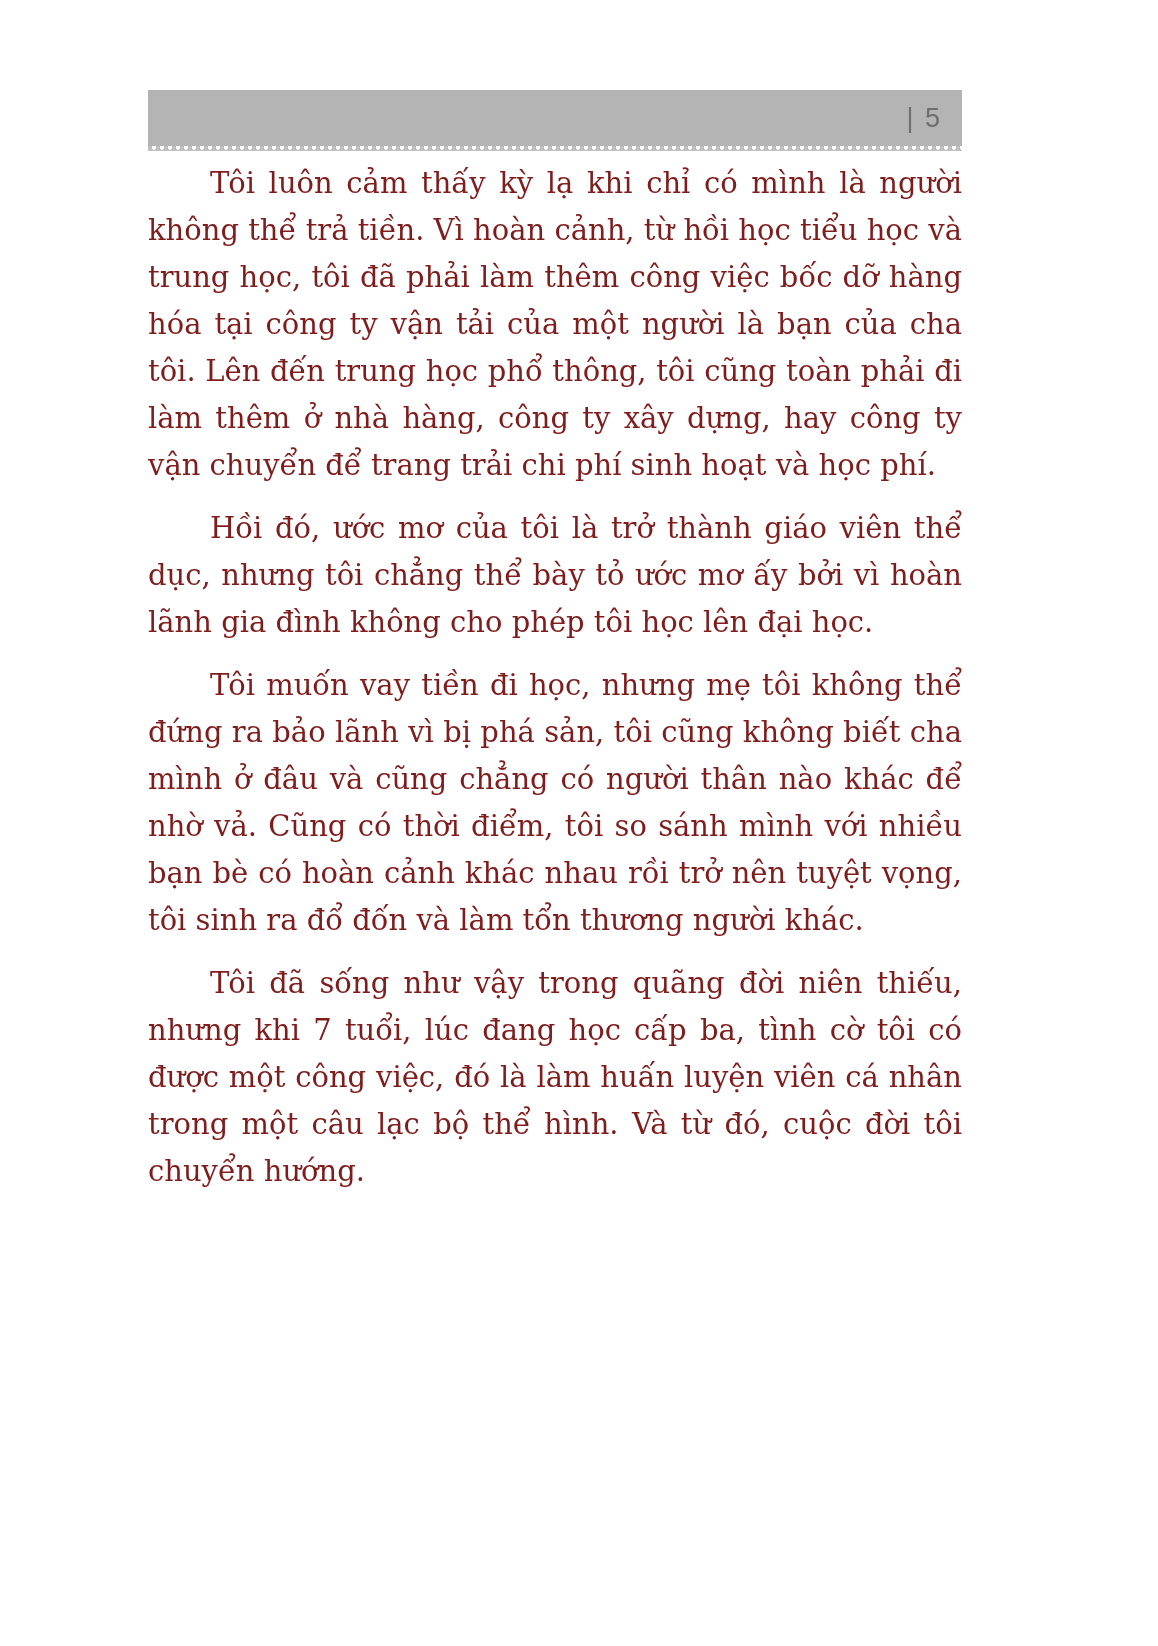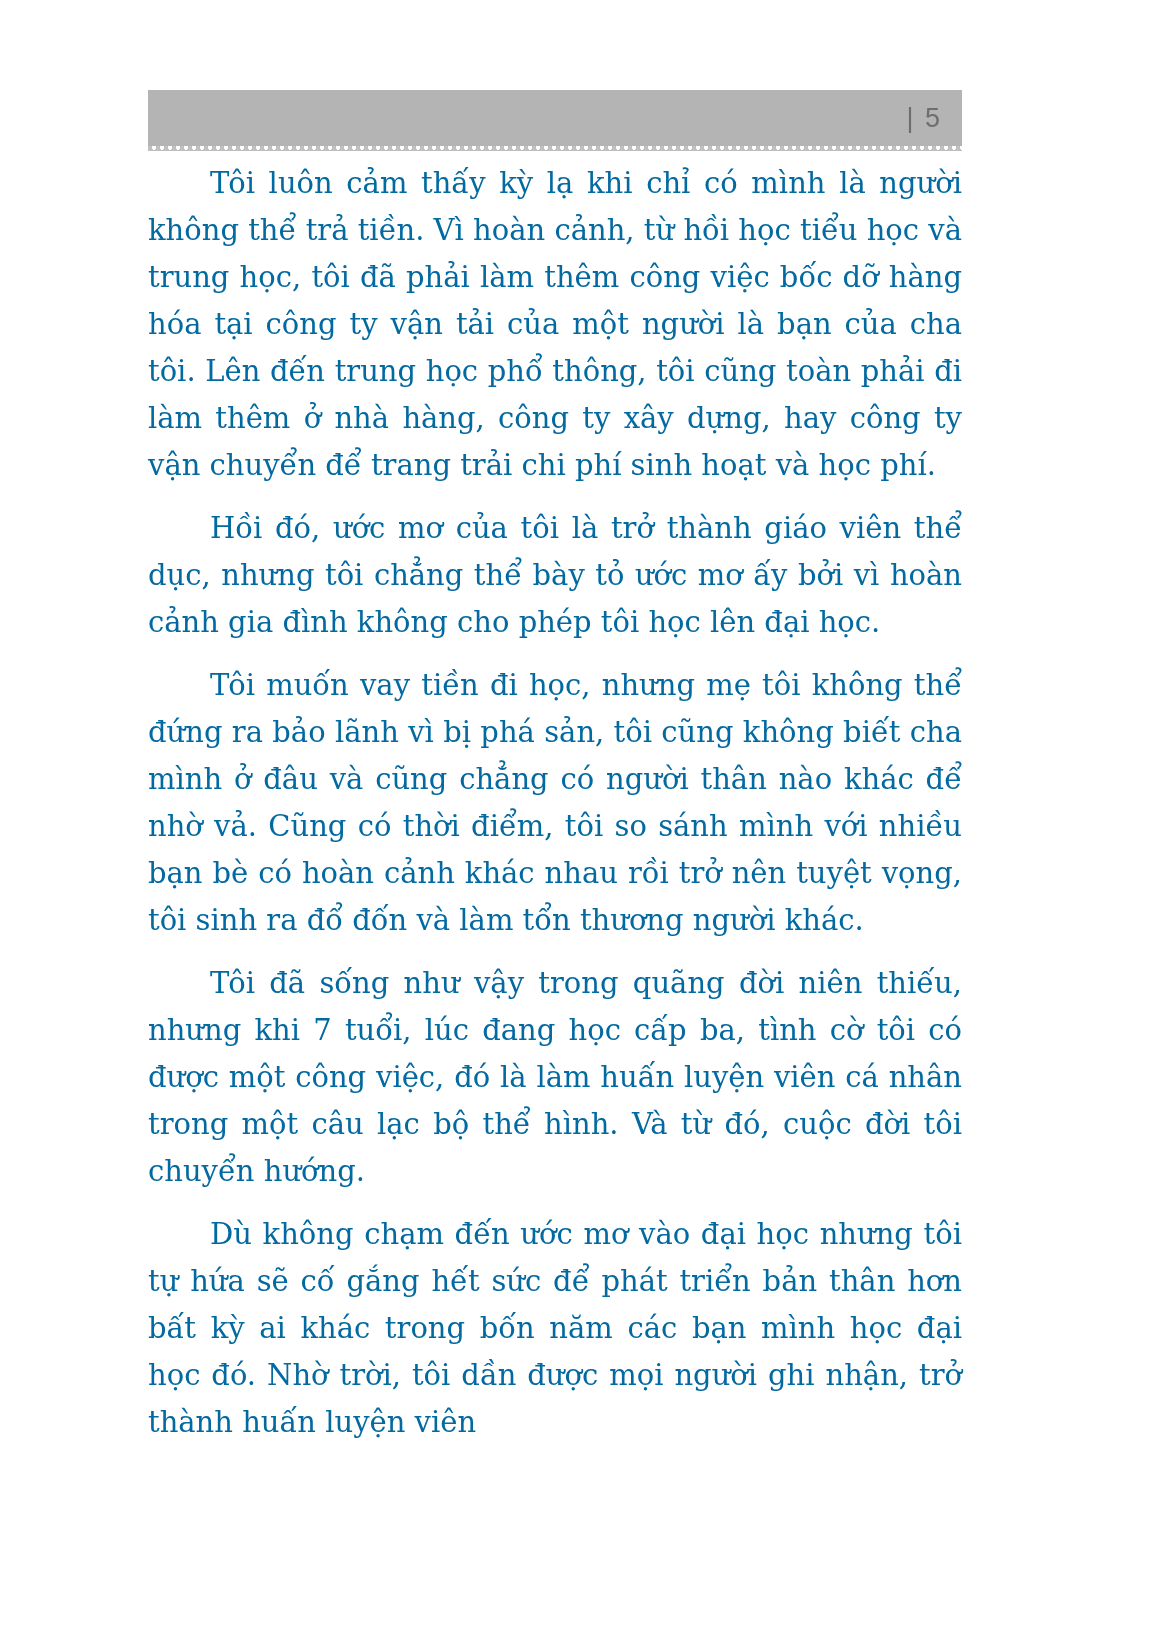--- a/index.html
+++ b/index.html
@@ -47,40 +47,39 @@
     font-size: 27px;
     color: #6e6e6e;
     padding-right: 20px;
     letter-spacing: 2px;
   }
   .content {
     position: absolute;
     left: 148px;
     top: 160px;
     width: 814px;
-    color: #0369a1;
+    color: #7f1d1d;
     font-size: 29px;
     line-height: 47px;
     text-align: justify;
   }
   .content p {
     margin: 0 0 16px 0;
     text-indent: 62px;
   }
 </style>
 </head>
 <body>
 
 <div class="page">
 
   <div class="header-bar">
     <span class="page-number">| 5</span>
   </div>
 
   <div class="content">
     <p>Tôi luôn cảm thấy kỳ lạ khi chỉ có mình là người không thể trả tiền. Vì hoàn cảnh, từ hồi học tiểu học và trung học, tôi đã phải làm thêm công việc bốc dỡ hàng hóa tại công ty vận tải của một người là bạn của cha tôi. Lên đến trung học phổ thông, tôi cũng toàn phải đi làm thêm ở nhà hàng, công ty xây dựng, hay công ty vận chuyển để trang trải chi phí sinh hoạt và học phí.</p>
-    <p>Hồi đó, ước mơ của tôi là trở thành giáo viên thể dục, nhưng tôi chẳng thể bày tỏ ước mơ ấy bởi vì hoàn cảnh gia đình không cho phép tôi học lên đại học.</p>
+    <p>Hồi đó, ước mơ của tôi là trở thành giáo viên thể dục, nhưng tôi chẳng thể bày tỏ ước mơ ấy bởi vì hoàn lãnh gia đình không cho phép tôi học lên đại học.</p>
     <p>Tôi muốn vay tiền đi học, nhưng mẹ tôi không thể đứng ra bảo lãnh vì bị phá sản, tôi cũng không biết cha mình ở đâu và cũng chẳng có người thân nào khác để nhờ vả. Cũng có thời điểm, tôi so sánh mình với nhiều bạn bè có hoàn cảnh khác nhau rồi trở nên tuyệt vọng, tôi sinh ra đổ đốn và làm tổn thương người khác.</p>
     <p>Tôi đã sống như vậy trong quãng đời niên thiếu, nhưng khi 7 tuổi, lúc đang học cấp ba, tình cờ tôi có được một công việc, đó là làm huấn luyện viên cá nhân trong một câu lạc bộ thể hình. Và từ đó, cuộc đời tôi chuyển hướng.</p>
-    <p>Dù không chạm đến ước mơ vào đại học nhưng tôi tự hứa sẽ cố gắng hết sức để phát triển bản thân hơn bất kỳ ai khác trong bốn năm các bạn mình học đại học đó. Nhờ trời, tôi dần được mọi người ghi nhận, trở thành huấn luyện viên</p>
   </div>
 
 </div>
 
 </body></html>

